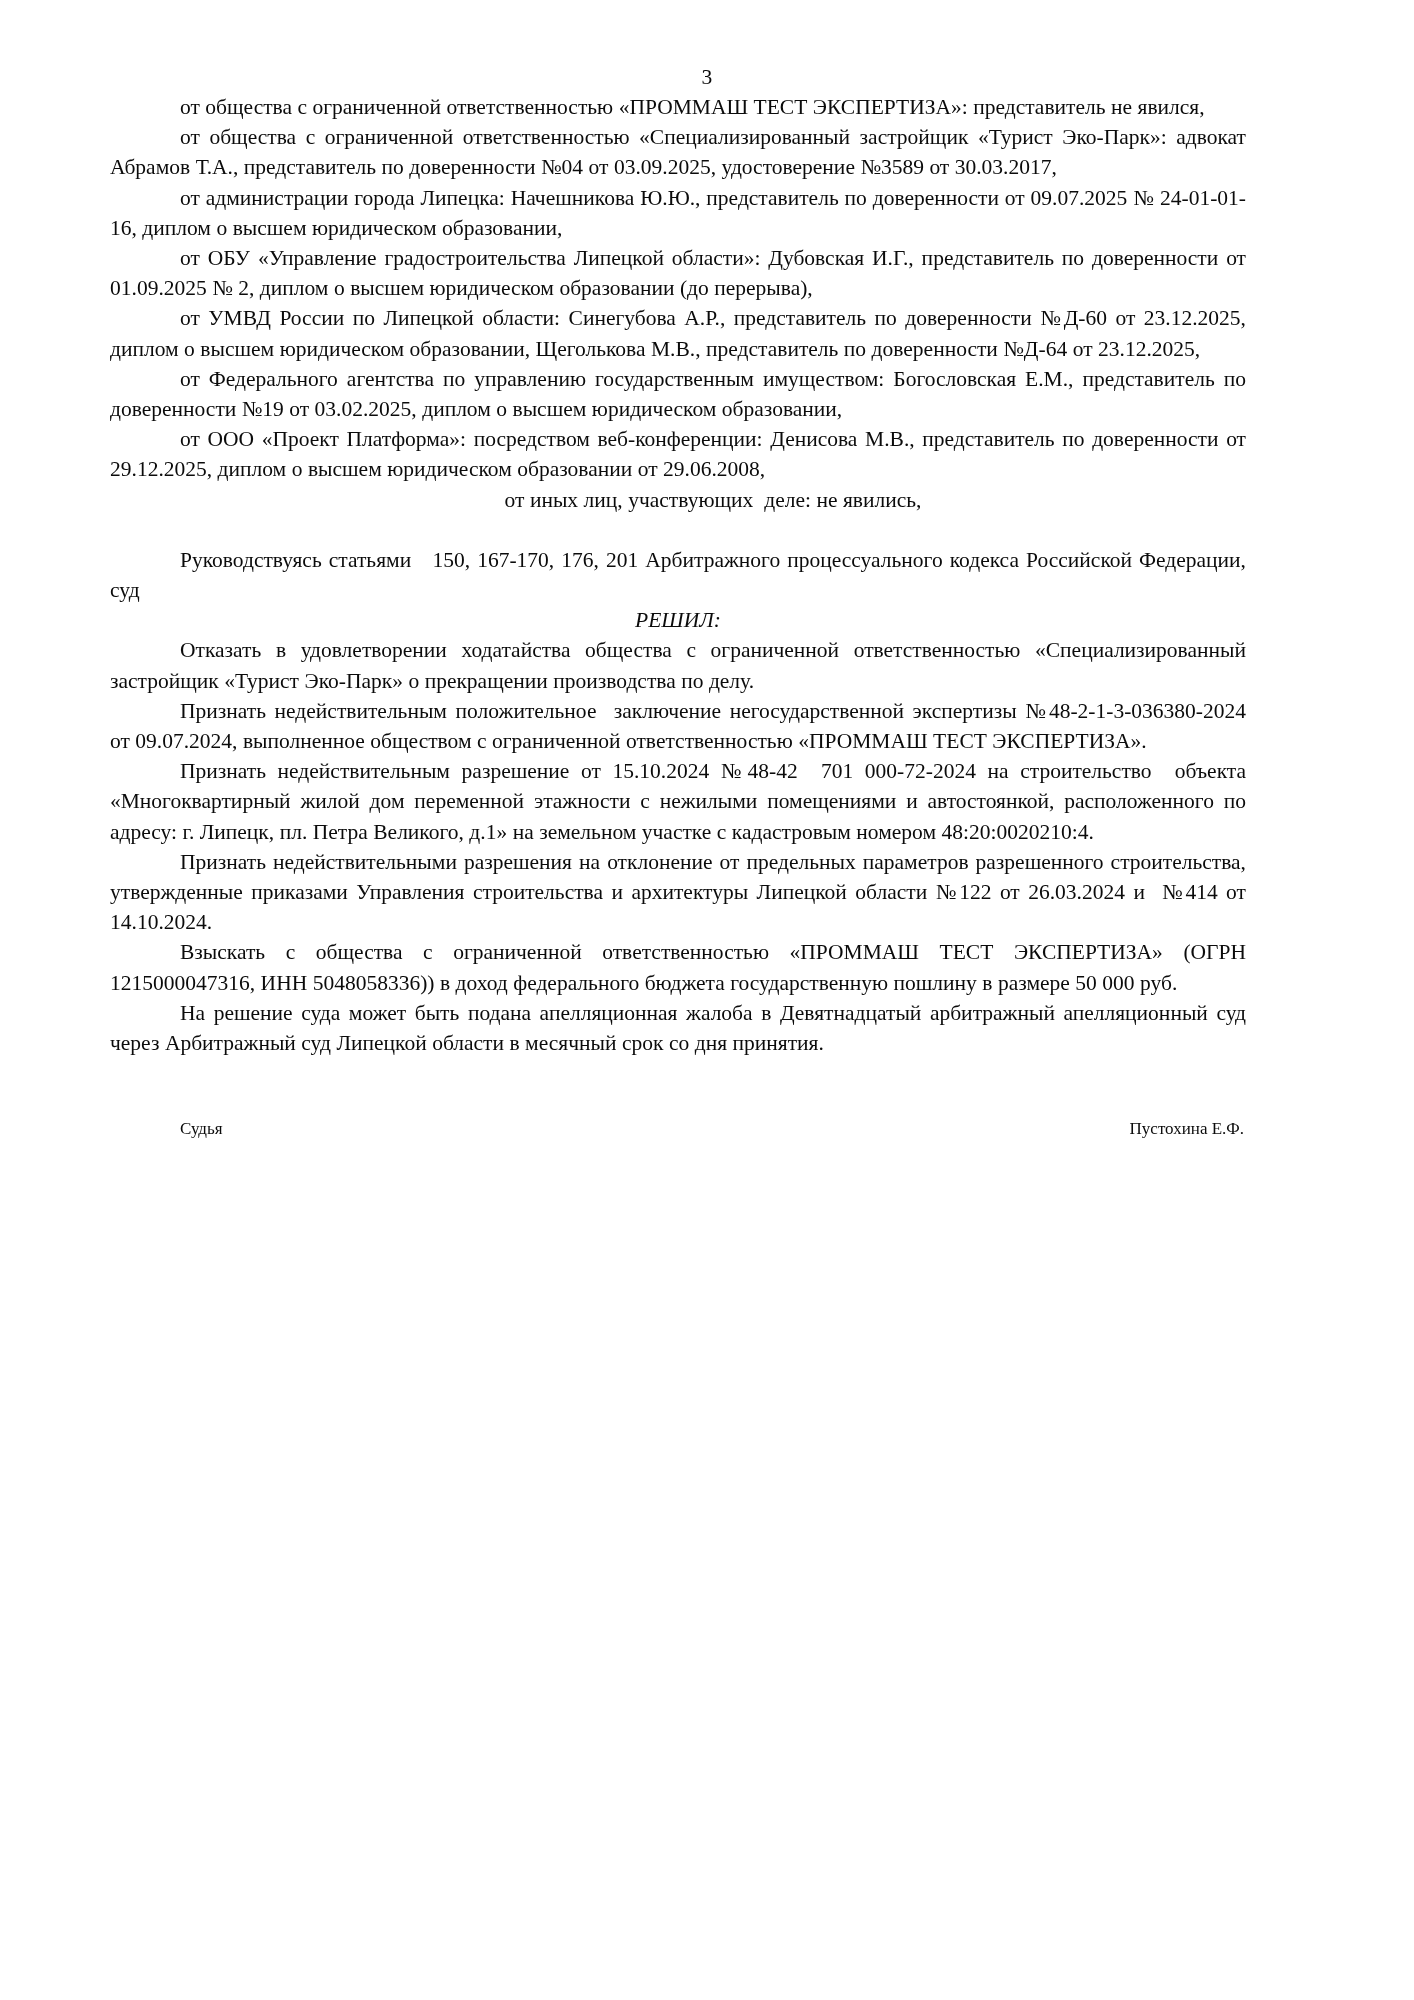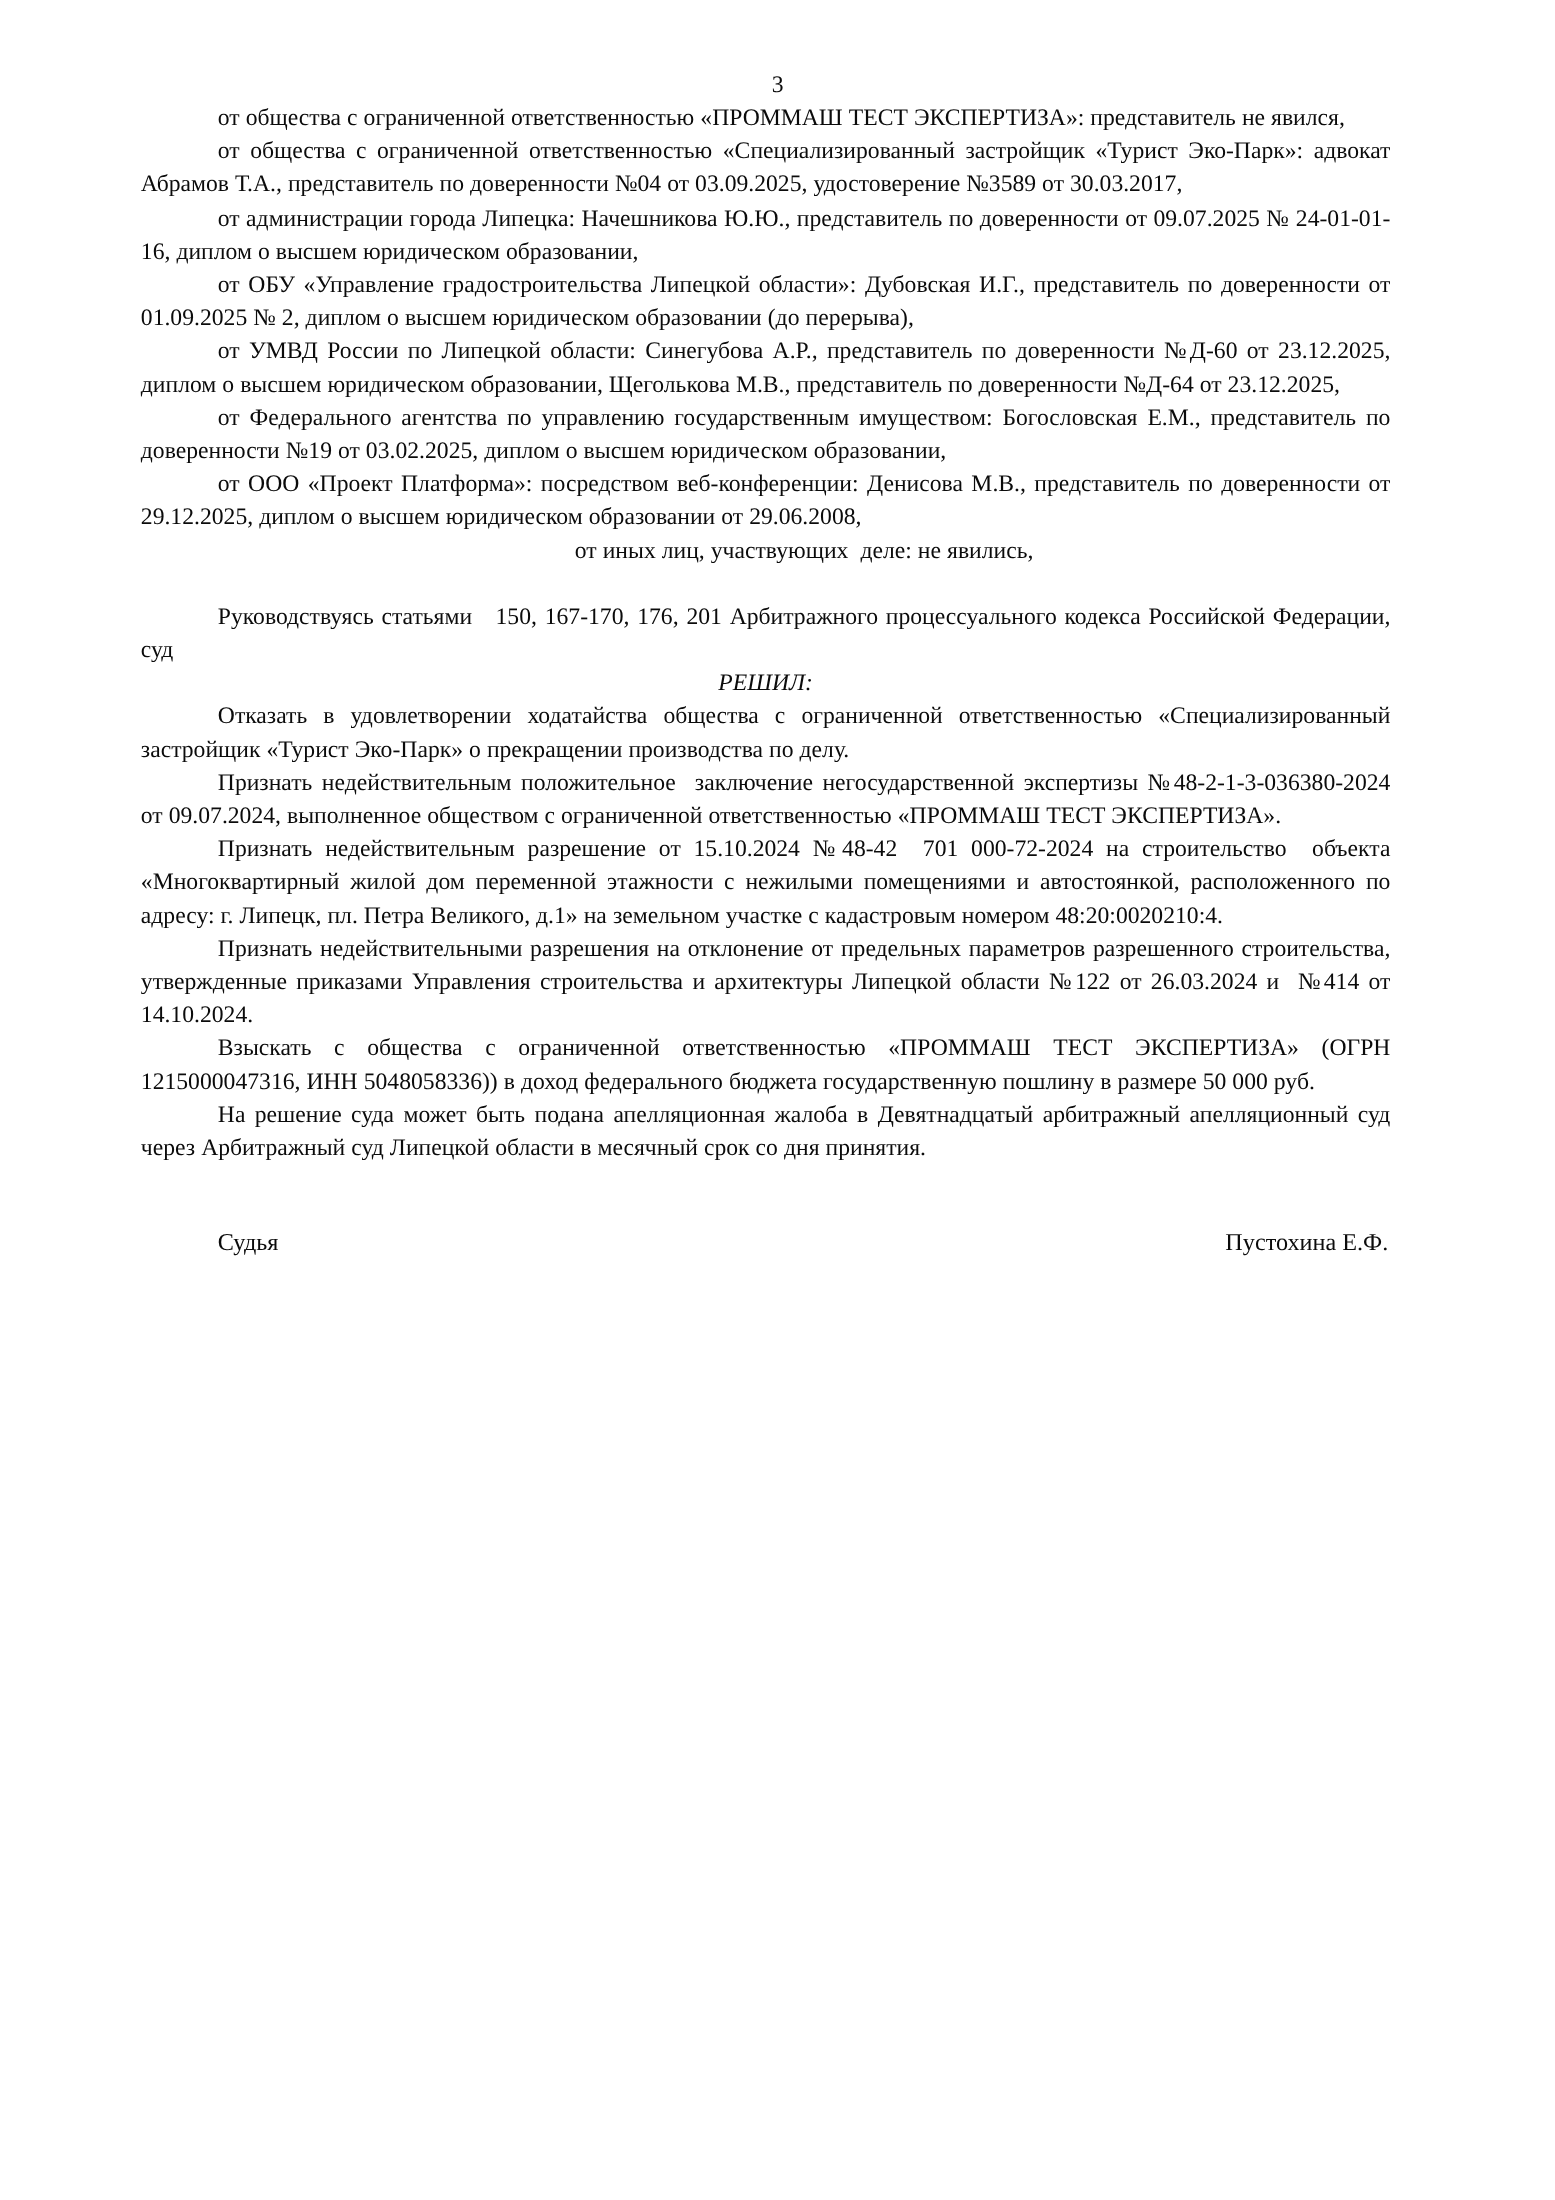--- a/index.html
+++ b/index.html
@@ -23,21 +23,21 @@
     left: 0;
     width: 1414px;
     text-align: center;
     font-size: 21.5px;
     line-height: 30px;
     letter-spacing: 0.2px;
   }
   .body-block {
     position: absolute;
     top: 92px;
-    left: 128px;
+    left: 110px;
     width: 1136px;
   }
   p.para {
     margin: 0;
     padding: 0;
     font-size: 21.5px;
     line-height: 30.2px;
     text-align: justify;
     text-justify: inter-word;
     text-indent: 70px;
@@ -54,21 +54,21 @@
     font-size: 21.5px;
     line-height: 30.2px;
     text-align: center;
     text-indent: 0;
     font-style: italic;
   }
   .gap-lg { height: 30px; }
   .signature {
     position: relative;
     margin-top: 56px;
-    font-size: 22px;
+    font-size: 17px;
     line-height: 30.2px;
     display: flex;
     justify-content: space-between;
     align-items: baseline;
   }
   .signature .role {
     padding-left: 70px;
   }
   .signature .name {
     padding-right: 2px;

